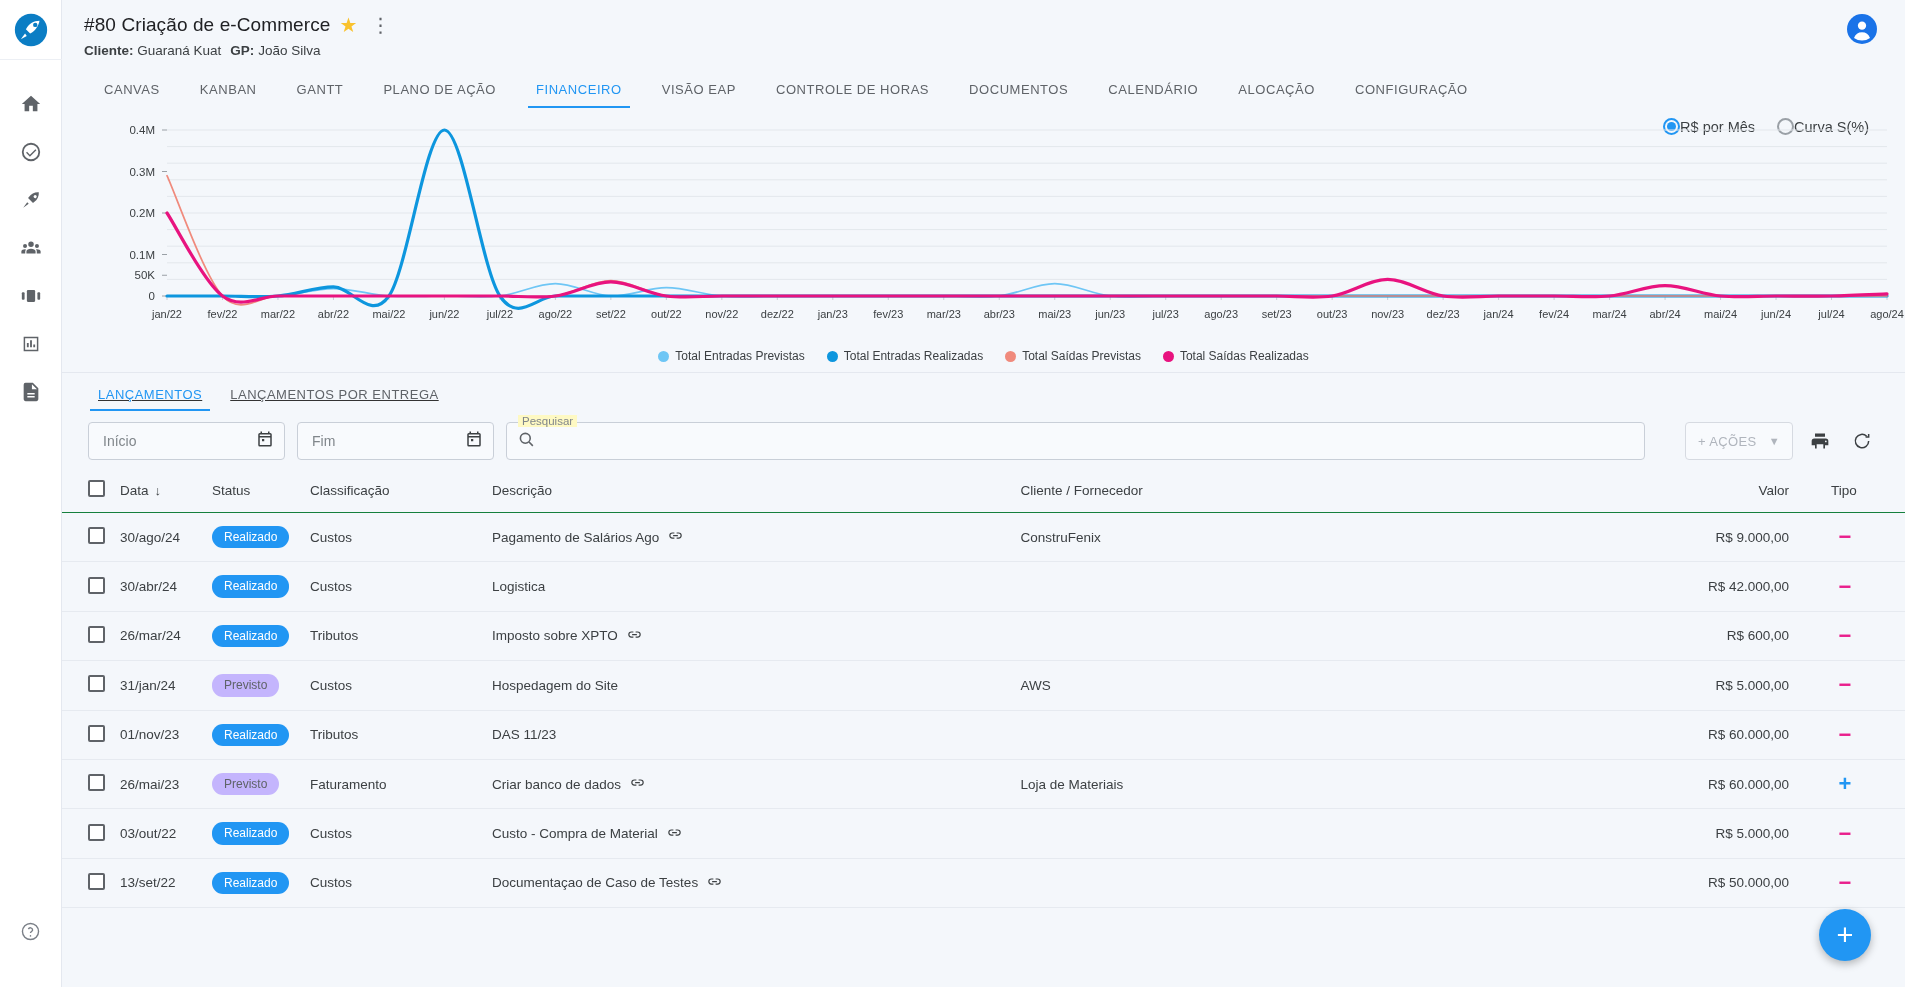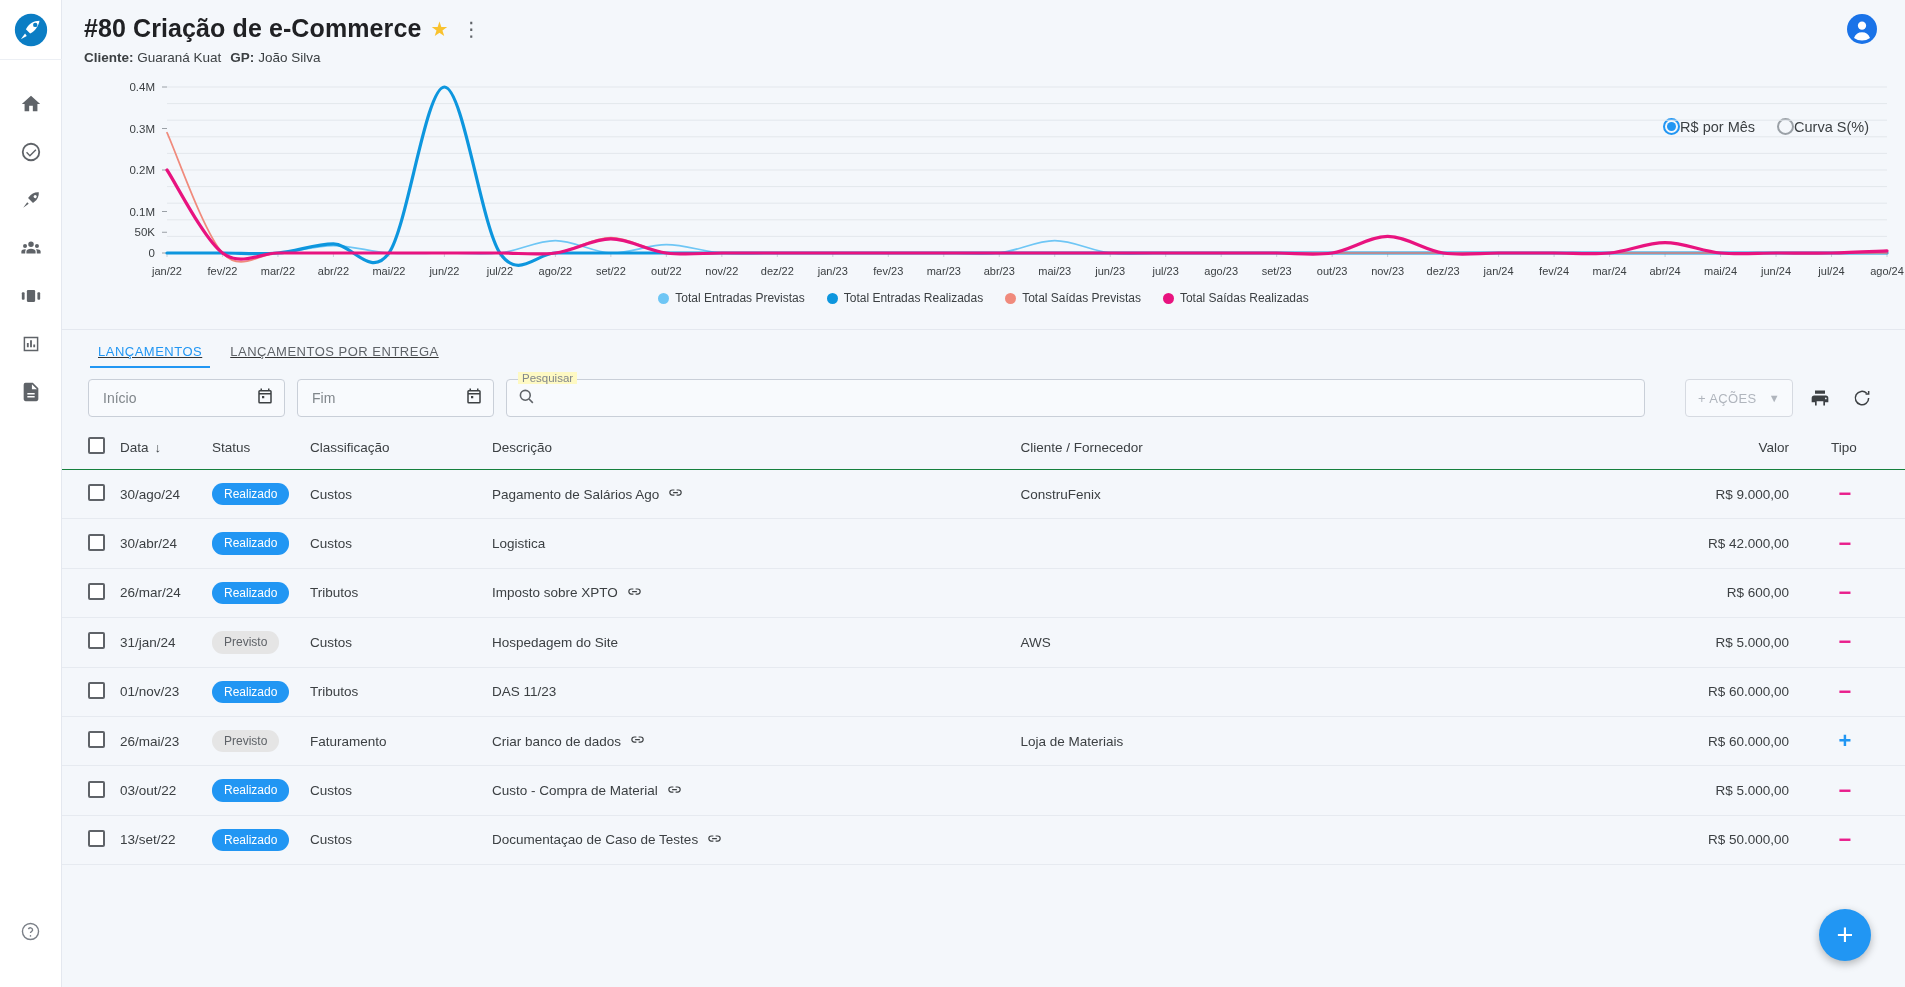--- a/index.html
+++ b/index.html
@@ -31,21 +31,21 @@
   .rail-btn svg { width: 22px; height: 22px; fill: #5f6368; }
   .rail-help { margin-bottom: 32px; }
   .rail-help svg { width: 21px; height: 21px; fill: none; stroke: #7a7f87; stroke-width: 1.6; }
 
   
   .main { flex: 1; height: 987px; position: relative; background: #f4f7fb; overflow: hidden; }
 
   
   .hdr { padding: 14px 0 0 22px; position: relative; }
   .hdr-title-row { display: flex; align-items: center; gap: 9px; }
-  .hdr-title { font-size: 25px; color: #202124; font-weight: 700; letter-spacing: .1px; }
+  .hdr-title { font-size: 19px; color: #202124; font-weight: 400; letter-spacing: .1px; }
   .star { color: #f9c22e; font-size: 20px; line-height: 1; cursor: pointer; }
   .kebab { color: #5f6368; font-size: 20px; line-height: .8; letter-spacing: 0; cursor: pointer; padding: 0 4px; }
   .hdr-sub { margin-top: 7px; font-size: 13.5px; color: #3c4043; }
   .hdr-sub b { font-weight: bold; }
   .hdr-sub .sep { display: inline-block; width: 9px; }
 
   .avatar {
     position: absolute; right: 28px; top: 14px; width: 30px; height: 30px;
     border-radius: 50%; background: #1a73e8; display: flex; align-items: center; justify-content: center;
     cursor: pointer;
@@ -81,21 +81,21 @@
   .radio-item.checked .radio-dot::after {
     content: ""; width: 9px; height: 9px; border-radius: 50%; background: #2196f3;
   }
   .radio-label { font-size: 14.5px; color: #3c4043; }
 
   
   .chart-wrap { position: relative; margin: 14px 0 0 0; height: 238px; }
   .chart-svg { display: block; }
   .legend {
     display: flex; justify-content: center; align-items: center; gap: 22px;
-    margin-top: 2px; font-size: 12px; color: #3c4043;
+    margin-top: 17px; font-size: 12px; color: #3c4043;
   }
   .legend-item { display: flex; align-items: center; gap: 6px; cursor: pointer; }
   .legend-swatch { width: 11px; height: 11px; border-radius: 50%; }
 
   
   .panel { margin-top: 12px; border-top: 1px solid #e4e8ef; }
   .subtabs { display: flex; padding-left: 22px; height: 38px; align-items: flex-end; text-decoration: underline; }
   .subtab {
     font-size: 13px; letter-spacing: .5px; color: #5f6368; text-transform: uppercase;
     padding: 0 14px 9px 14px; cursor: pointer; position: relative;
@@ -154,21 +154,21 @@
   .chk {
     width: 17px; height: 17px; border: 2px solid #5f6368; border-radius: 2px;
     display: inline-block; cursor: pointer; background: #fff;
   }
   .sort-arrow { display: inline-block; margin-left: 6px; color: #3c4043; font-size: 13px; }
 
   .badge {
     display: inline-block; padding: 4px 12px; border-radius: 11px; font-size: 12px; line-height: 1.2;
   }
   .badge.realizado { background: #2196f3; color: #fff; }
-  .badge.previsto  { background: #e5e5e5; color: #5f6368; }
+  .badge.previsto  { background: #c4b5fd; color: #5f6368; }
 
   .desc-cell { display: flex; align-items: center; gap: 9px; }
   .link-icon svg { width: 15px; height: 15px; fill: #3c4043; }
 
   .tipo-mark { font-size: 22px; line-height: 1; font-weight: bold; }
   .tipo-minus { color: #e91e8c; }
   .tipo-plus  { color: #2196f3; }
 
   .fab {
     position: absolute; right: 34px; bottom: 26px; width: 52px; height: 52px; border-radius: 50%;
@@ -253,20 +253,33 @@
       </div>
       <div class="avatar">
         <svg viewBox="0 0 24 24">
             <circle cx="12" cy="12" r="11" fill="#1a73e8"></circle>
             <circle cx="12" cy="9.3" r="3.3" fill="#fff"></circle>
             <path d="M5.6 19.2a6.8 6.8 0 0 1 12.8 0 11 11 0 0 1-12.8 0z" fill="#fff"></path>
           </svg>
       </div>
     </div>
 
+    <div class="tabs">
+      <div class="tab">CANVAS</div>
+      <div class="tab">KANBAN</div>
+      <div class="tab">GANTT</div>
+      <div class="tab">PLANO DE AÇÃO</div>
+      <div class="tab active">FINANCEIRO</div>
+      <div class="tab">VISÃO EAP</div>
+      <div class="tab">CONTROLE DE HORAS</div>
+      <div class="tab">DOCUMENTOS</div>
+      <div class="tab">CALENDÁRIO</div>
+      <div class="tab">ALOCAÇÃO</div>
+      <div class="tab">CONFIGURAÇÃO</div>
+    </div>
 
     <div class="radio-group">
       <div class="radio-item checked">
         <span class="radio-dot"></span>
         <span class="radio-label">R$ por Mês</span>
       </div>
       <div class="radio-item">
         <span class="radio-dot"></span>
         <span class="radio-label">Curva S(%)</span>
       </div>

